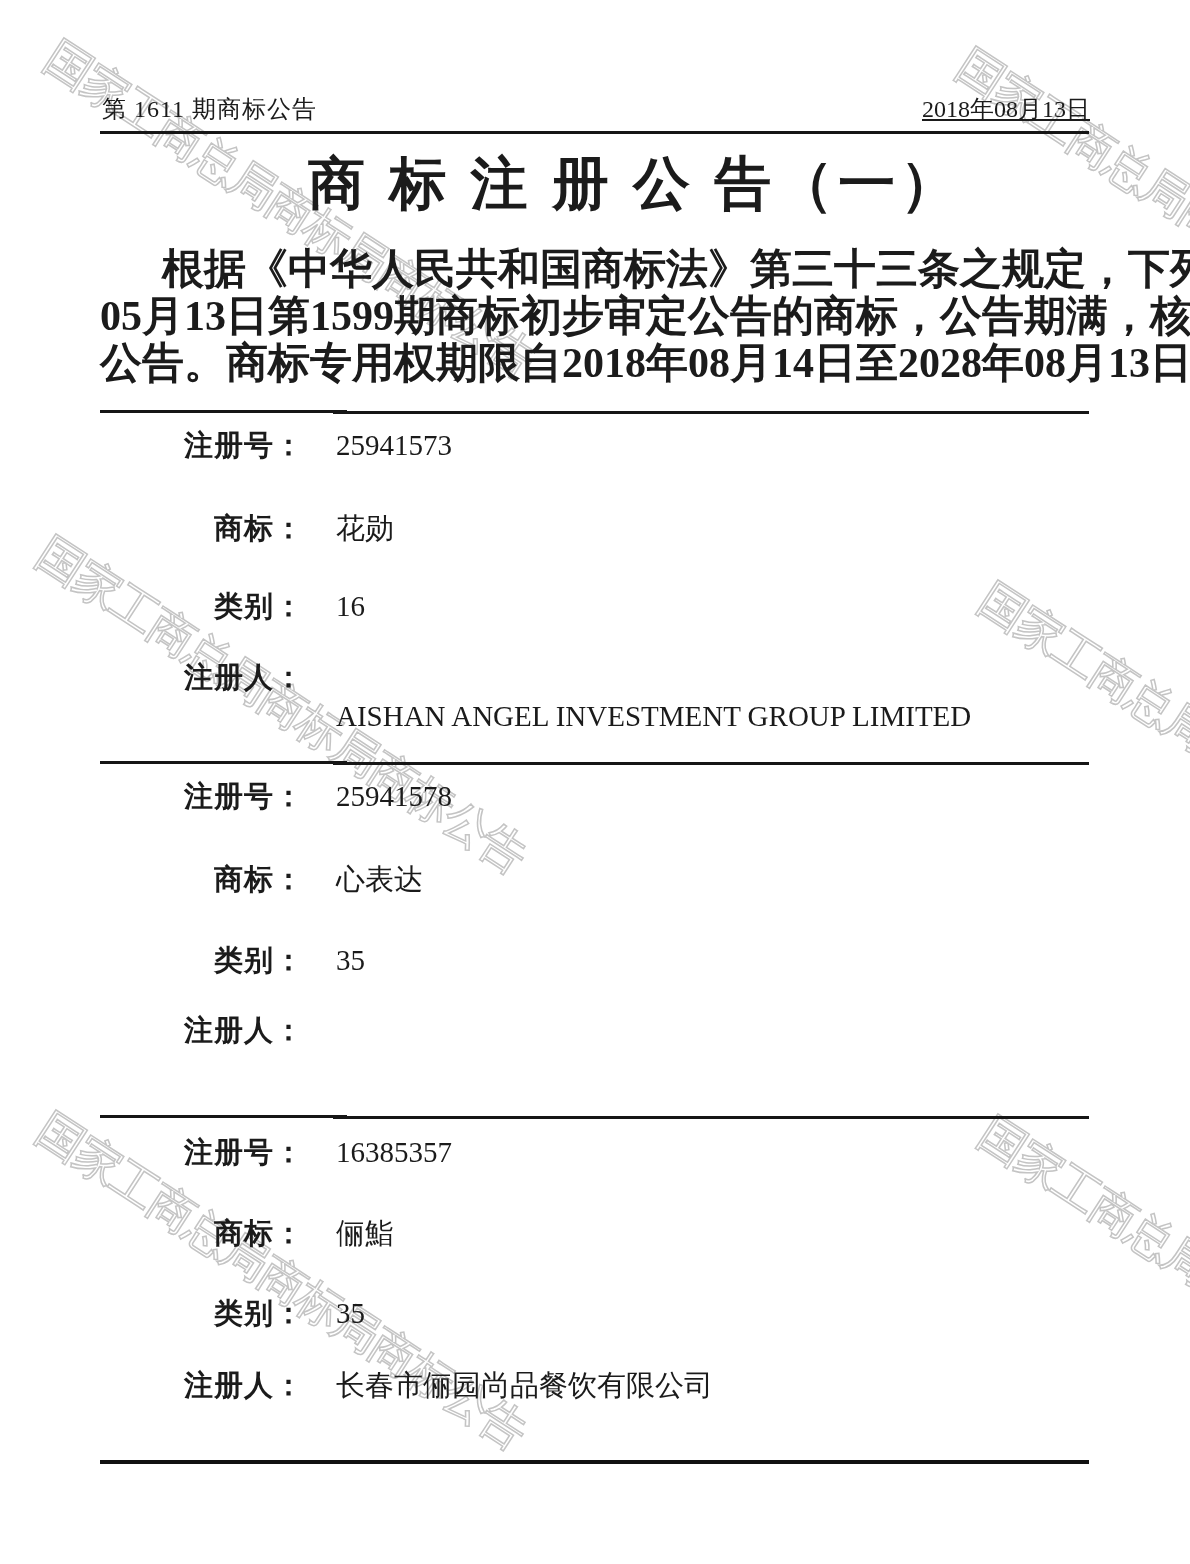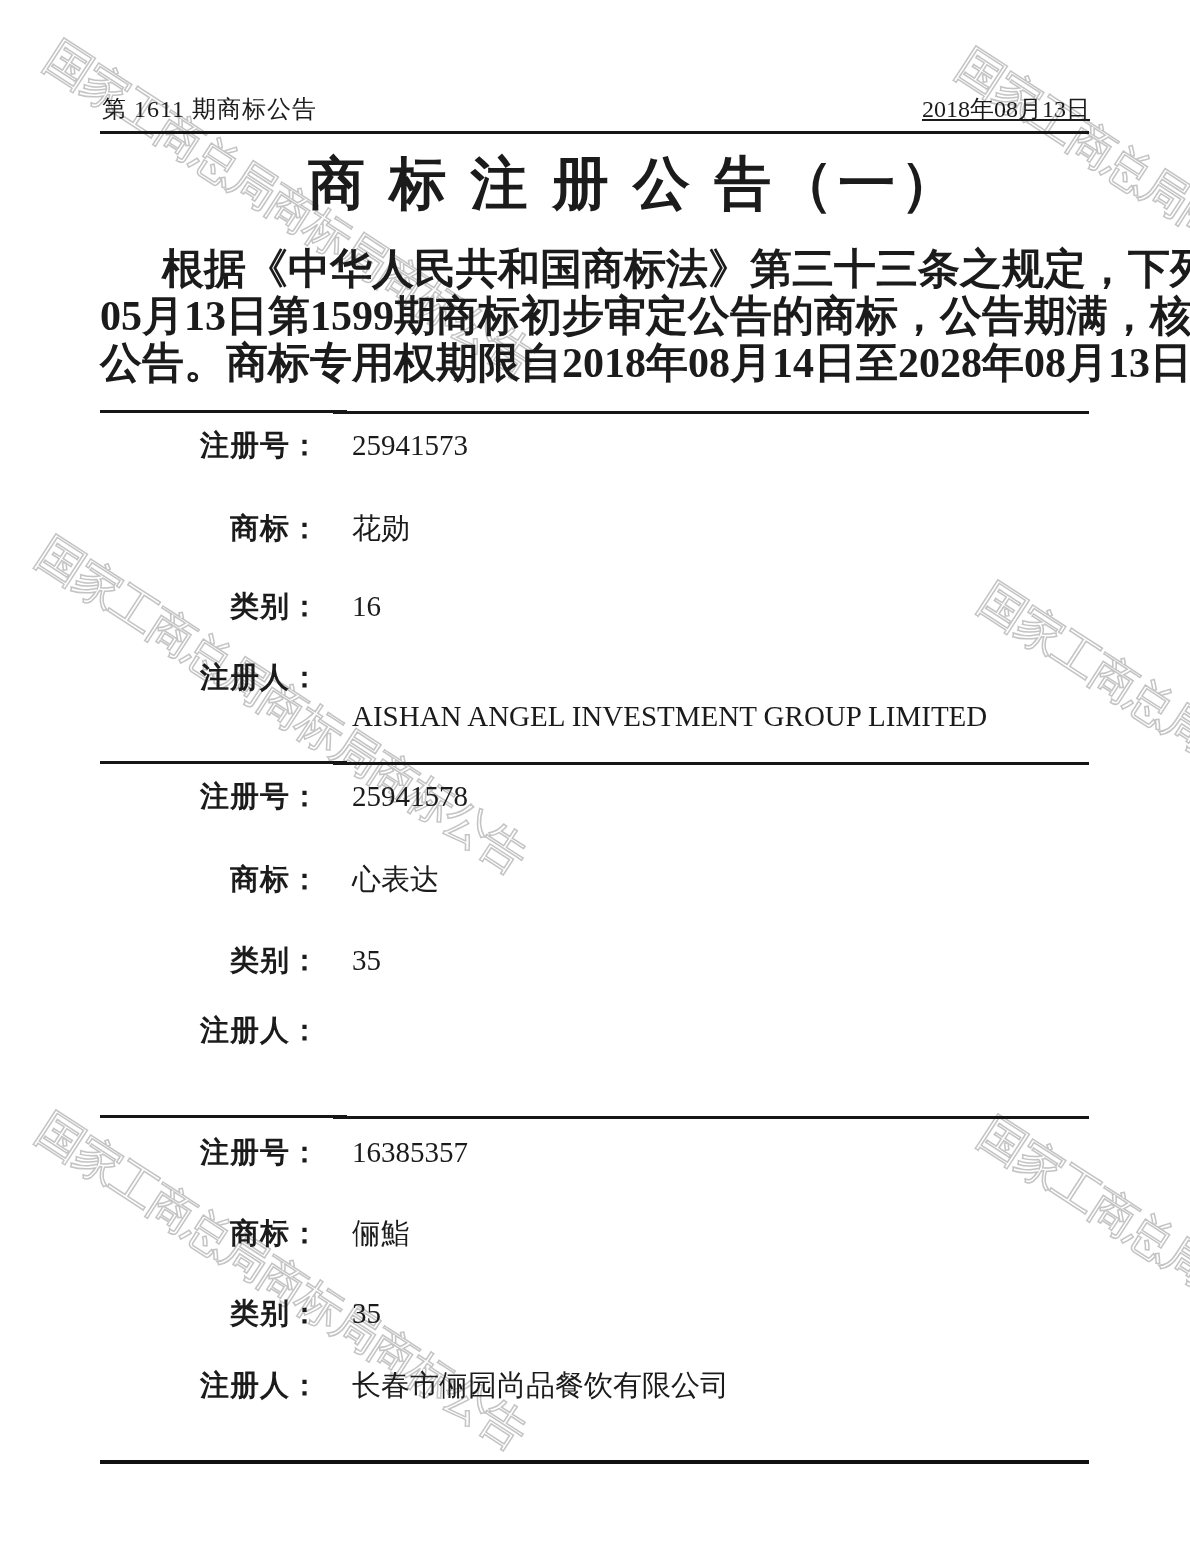--- a/index.html
+++ b/index.html
@@ -64,21 +64,21 @@
   .sep-2 { top:761px; }
   .sep-3 { top:1115px; }
   .sep .seg-l { position:absolute; left:0;   top:0;   width:247px; height:3px; background:#161616; }
   .sep .seg-r { position:absolute; left:233px; top:1px; width:756px; height:3px; background:#161616; }
   .bottom-rule {
     position:absolute; left:100px; top:1460px;
     width:989px; height:4px; background:#111111;
   }
 
   
-  .row { position:absolute; left:100px; width:990px; height:38px; font-size:29px; line-height:34px; }
+  .row { position:absolute; left:84px; width:990px; height:38px; font-size:29px; line-height:34px; }
   .row .lbl {
     position:absolute; left:0; top:0; width:220px;
     text-align:right; font-weight:bold; letter-spacing:1px;
   }
   .row .val { position:absolute; left:252px; top:0; white-space:nowrap; }
   .val-en { letter-spacing:0px; }
 
   
   .r-e1-regno { top:428px; }
   .r-e1-tm    { top:511px; }

